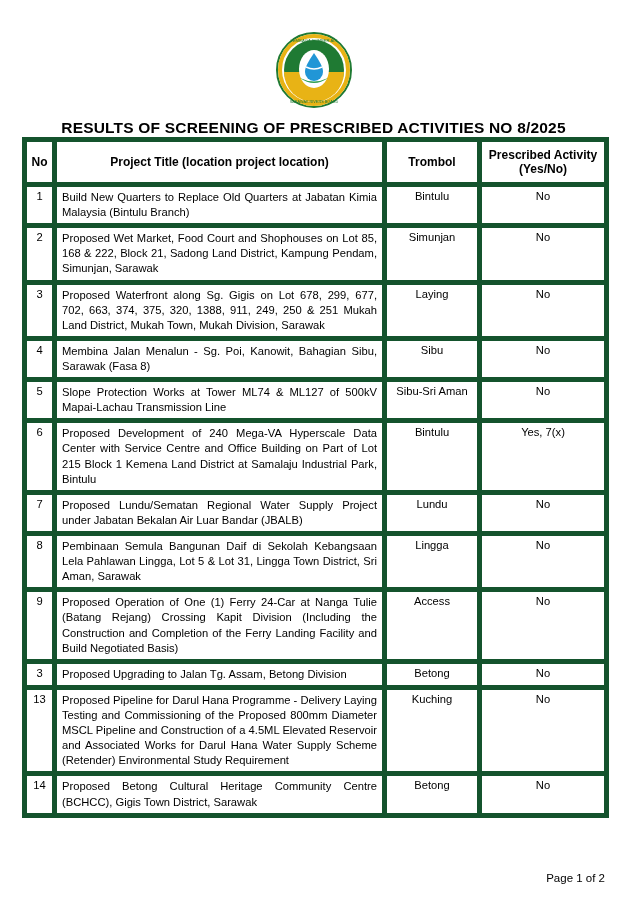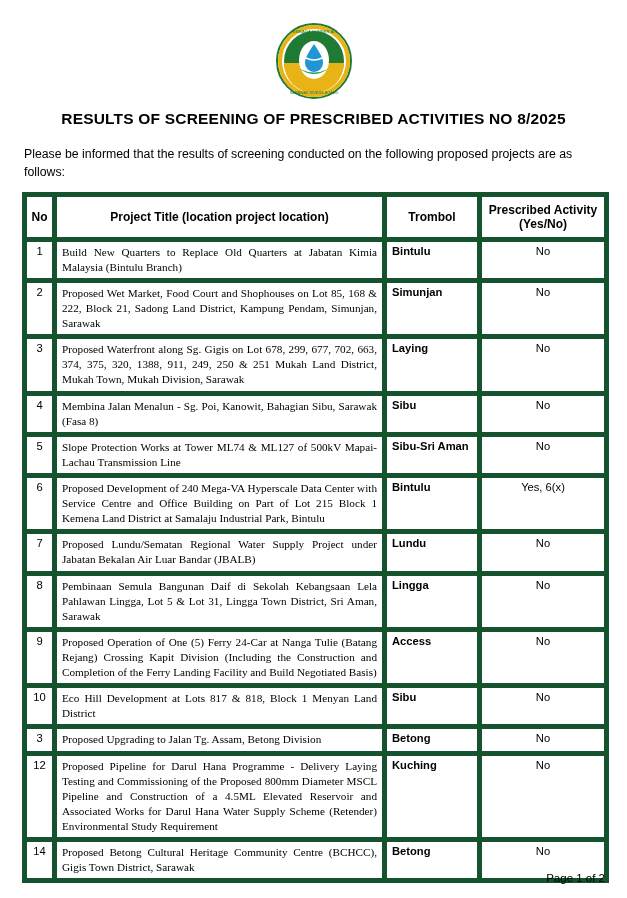--- a/index.html
+++ b/index.html
@@ -12,21 +12,21 @@
     height: 898px;
     font-family: "Liberation Sans", sans-serif;
     color: #000000;
     position: relative;
     overflow: hidden;
   }
   .page {
     width: 627px;
     height: 898px;
     box-sizing: border-box;
-    padding: 16px 22px 0 22px;
+    padding: 25px 22px 0 22px;
     position: relative;
   }
 
   
   .logo-wrap {
     display: flex;
     justify-content: center;
     align-items: center;
     margin-top: 6px;
     margin-bottom: 10px;
@@ -81,25 +81,24 @@
   col.c-act     { width: 127px; }
 
   td.no {
     text-align: center;
     vertical-align: top;
   }
   td.title {
     text-align: justify;
     text-justify: inter-word;
     line-height: 1.35;
-    font-family: Liberation Serif, serif;
   }
   td.loc {
-    vertical-align: top;
-    font-weight: bold;
+    text-align: center;
+    vertical-align: top;
   }
   td.act {
     text-align: center;
     vertical-align: top;
   }
 
   
   .footer {
     position: absolute;
     right: 22px;
@@ -127,21 +126,20 @@
         <path d="M25 47 q14 7 28 0 q-14 10 -28 0 z" fill="#2f9e4f"></path>
         <path d="M31 36 q8 4 16 0" fill="none" stroke="#ffffff" stroke-width="1.4"></path>
         <text x="39" y="11" text-anchor="middle" font-family="Liberation Sans, sans-serif" font-size="4.2" fill="#1f7a33">LEMBAGA SUMBER AIR</text>
         <text x="39" y="72" text-anchor="middle" font-family="Liberation Sans, sans-serif" font-size="3.8" fill="#1f7a33">SARAWAK RIVERS BOARD</text>
       </svg>
     </div>
   </div>
 
   <h1 class="doc-title">RESULTS OF SCREENING OF PRESCRIBED ACTIVITIES NO  8/2025</h1>
 
-  <p class="intro">Please be informed that the results of screening conducted on the following proposed projects are as follows:</p>
 
   <table class="results">
     <colgroup>
       <col class="c-no">
       <col class="c-title">
       <col class="c-loc">
       <col class="c-act">
     </colgroup>
     <thead>
       <tr>
@@ -182,54 +180,48 @@
       <tr>
         <td class="no">5</td>
         <td class="title">Slope Protection Works at Tower ML74 &amp; ML127 of 500kV Mapai-Lachau Transmission Line</td>
         <td class="loc">Sibu-Sri Aman</td>
         <td class="act">No</td>
       </tr>
       <tr>
         <td class="no">6</td>
         <td class="title">Proposed Development of 240 Mega-VA Hyperscale Data Center with Service Centre and Office Building on Part of Lot 215 Block 1 Kemena Land District at Samalaju Industrial Park, Bintulu</td>
         <td class="loc">Bintulu</td>
-        <td class="act">Yes, 6(x)</td>
+        <td class="act">Yes, 7(x)</td>
       </tr>
       <tr>
         <td class="no">7</td>
         <td class="title">Proposed Lundu/Sematan Regional Water Supply Project under Jabatan Bekalan Air Luar Bandar (JBALB)</td>
         <td class="loc">Lundu</td>
         <td class="act">No</td>
       </tr>
       <tr>
         <td class="no">8</td>
         <td class="title">Pembinaan Semula Bangunan Daif di Sekolah Kebangsaan Lela Pahlawan Lingga, Lot 5 &amp; Lot 31, Lingga Town District, Sri Aman, Sarawak</td>
         <td class="loc">Lingga</td>
         <td class="act">No</td>
       </tr>
       <tr>
         <td class="no">9</td>
-        <td class="title">Proposed Operation of One (5) Ferry 24-Car at Nanga Tulie (Batang Rejang) Crossing Kapit Division (Including the Construction and Completion of the Ferry Landing Facility and Build Negotiated Basis)</td>
+        <td class="title">Proposed Operation of One (1) Ferry 24-Car at Nanga Tulie (Batang Rejang) Crossing Kapit Division (Including the Construction and Completion of the Ferry Landing Facility and Build Negotiated Basis)</td>
         <td class="loc">Access</td>
-        <td class="act">No</td>
-      </tr>
-      <tr>
-        <td class="no">10</td>
-        <td class="title">Eco Hill Development at Lots 817 &amp; 818, Block 1 Menyan Land District</td>
-        <td class="loc">Sibu</td>
         <td class="act">No</td>
       </tr>
       <tr>
         <td class="no">3</td>
         <td class="title">Proposed Upgrading to Jalan Tg. Assam, Betong Division</td>
         <td class="loc">Betong</td>
         <td class="act">No</td>
       </tr>
       <tr>
-        <td class="no">12</td>
+        <td class="no">13</td>
         <td class="title">Proposed Pipeline for Darul Hana Programme - Delivery Laying Testing and Commissioning of the Proposed 800mm Diameter MSCL Pipeline and Construction of a 4.5ML Elevated Reservoir and Associated Works for Darul Hana Water Supply Scheme (Retender) Environmental Study Requirement</td>
         <td class="loc">Kuching</td>
         <td class="act">No</td>
       </tr>
       <tr>
         <td class="no">14</td>
         <td class="title">Proposed Betong Cultural Heritage Community Centre (BCHCC), Gigis Town District, Sarawak</td>
         <td class="loc">Betong</td>
         <td class="act">No</td>
       </tr>

